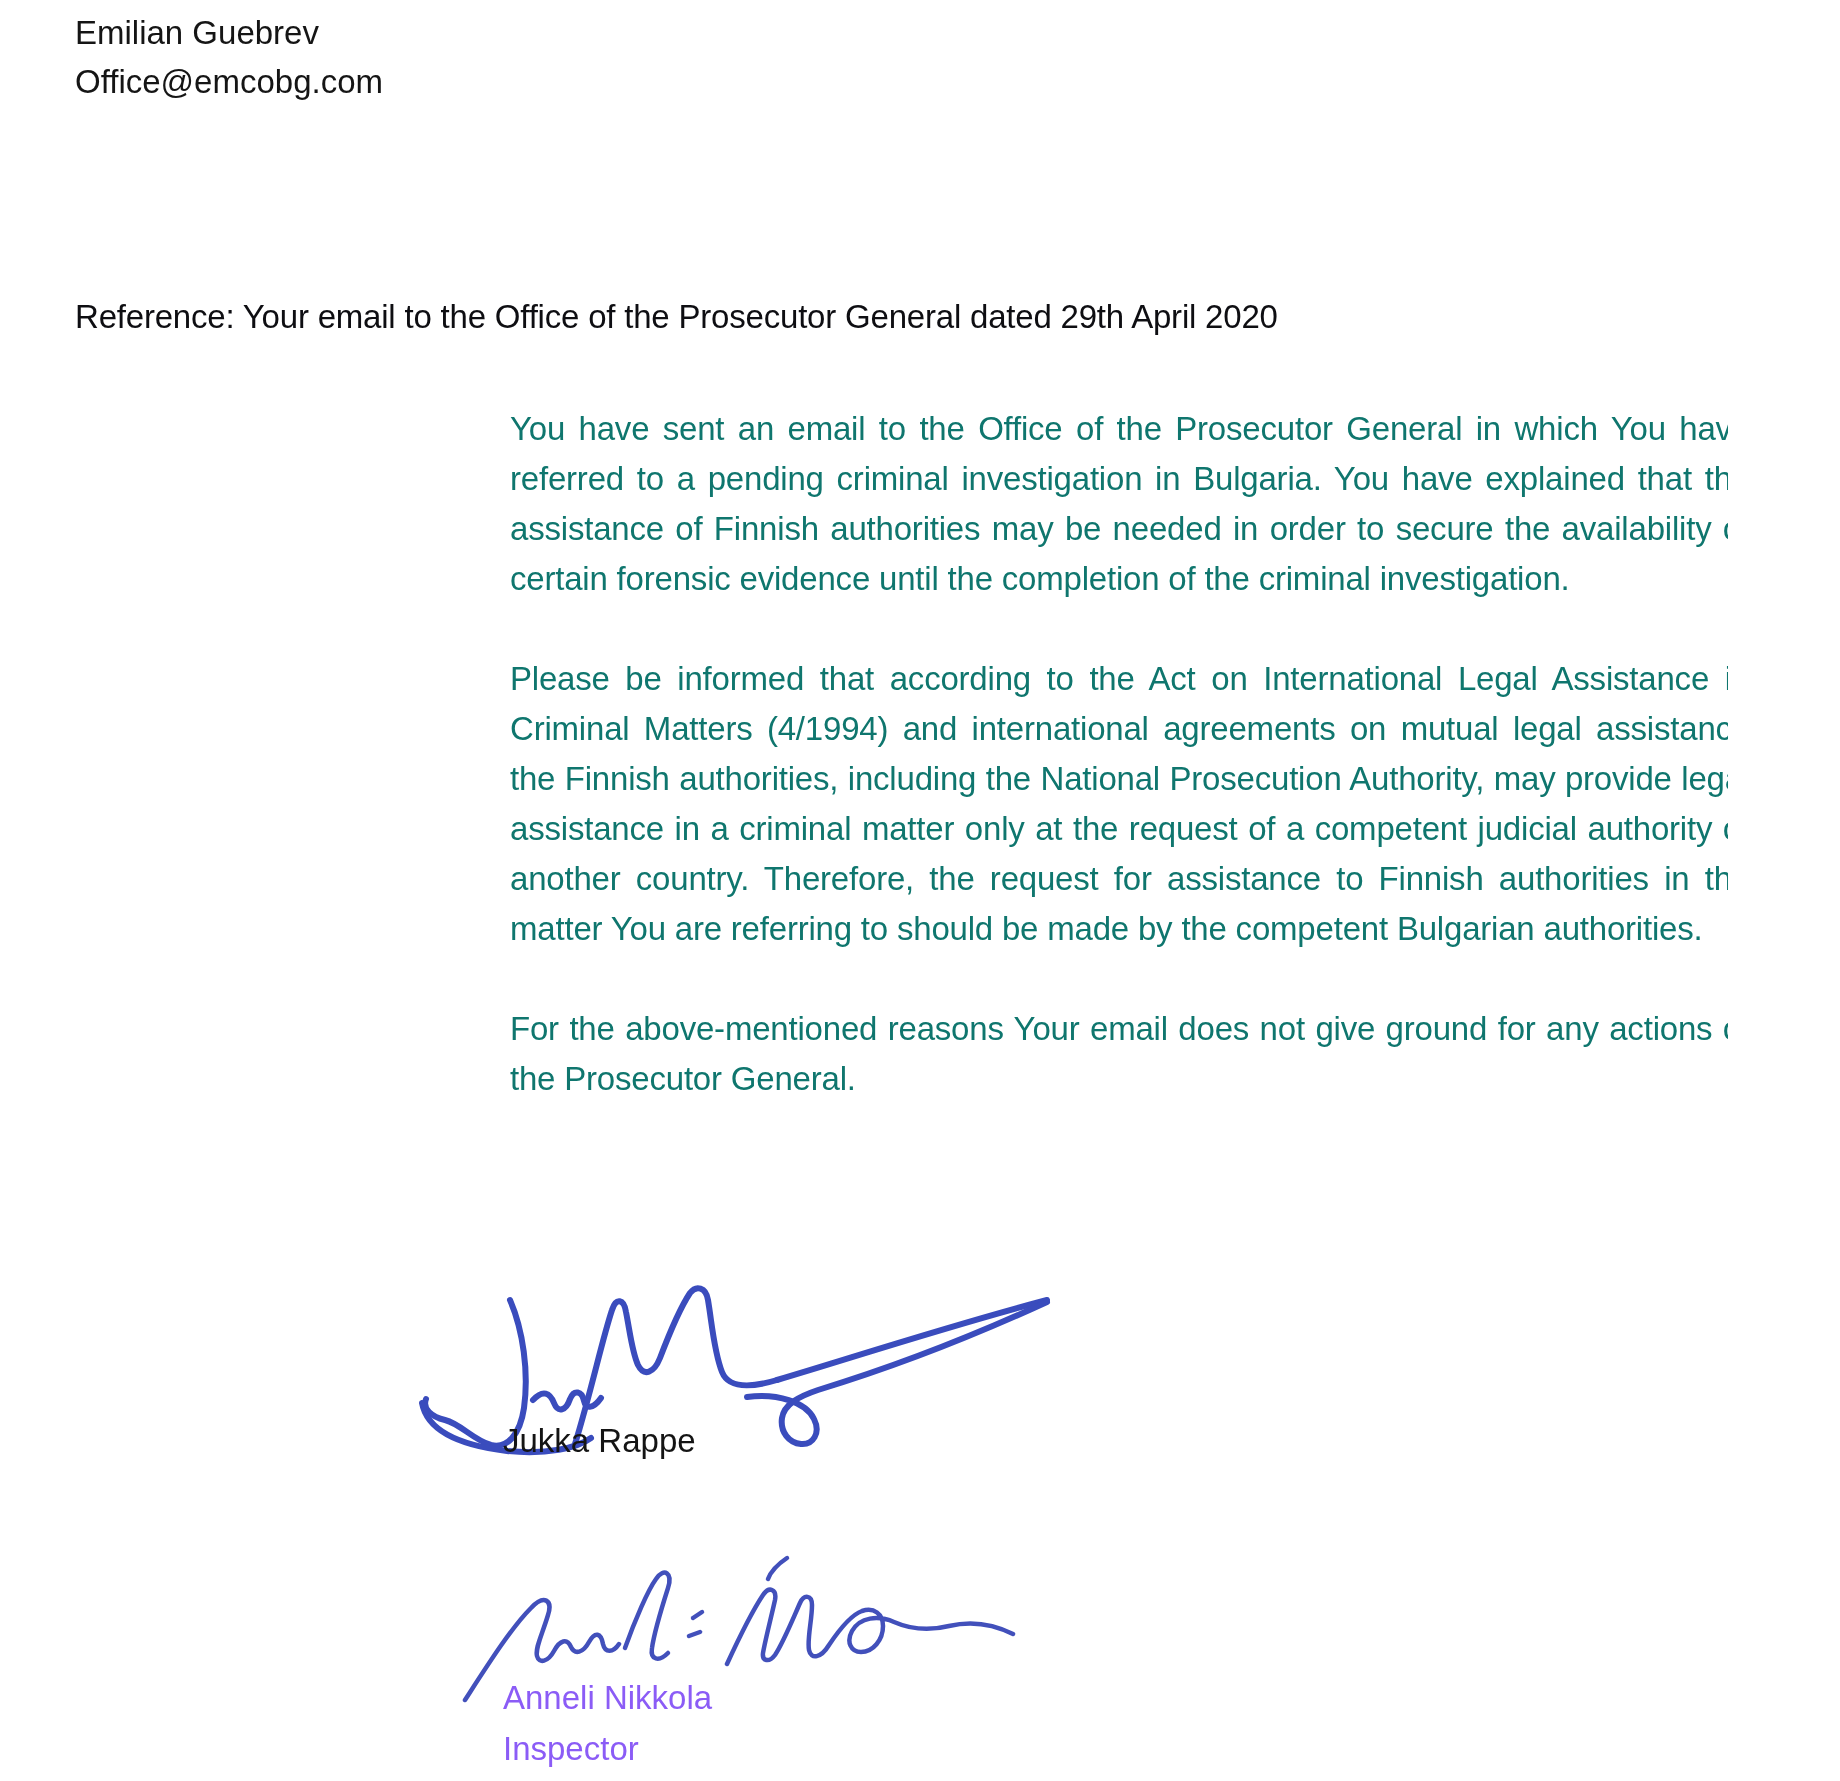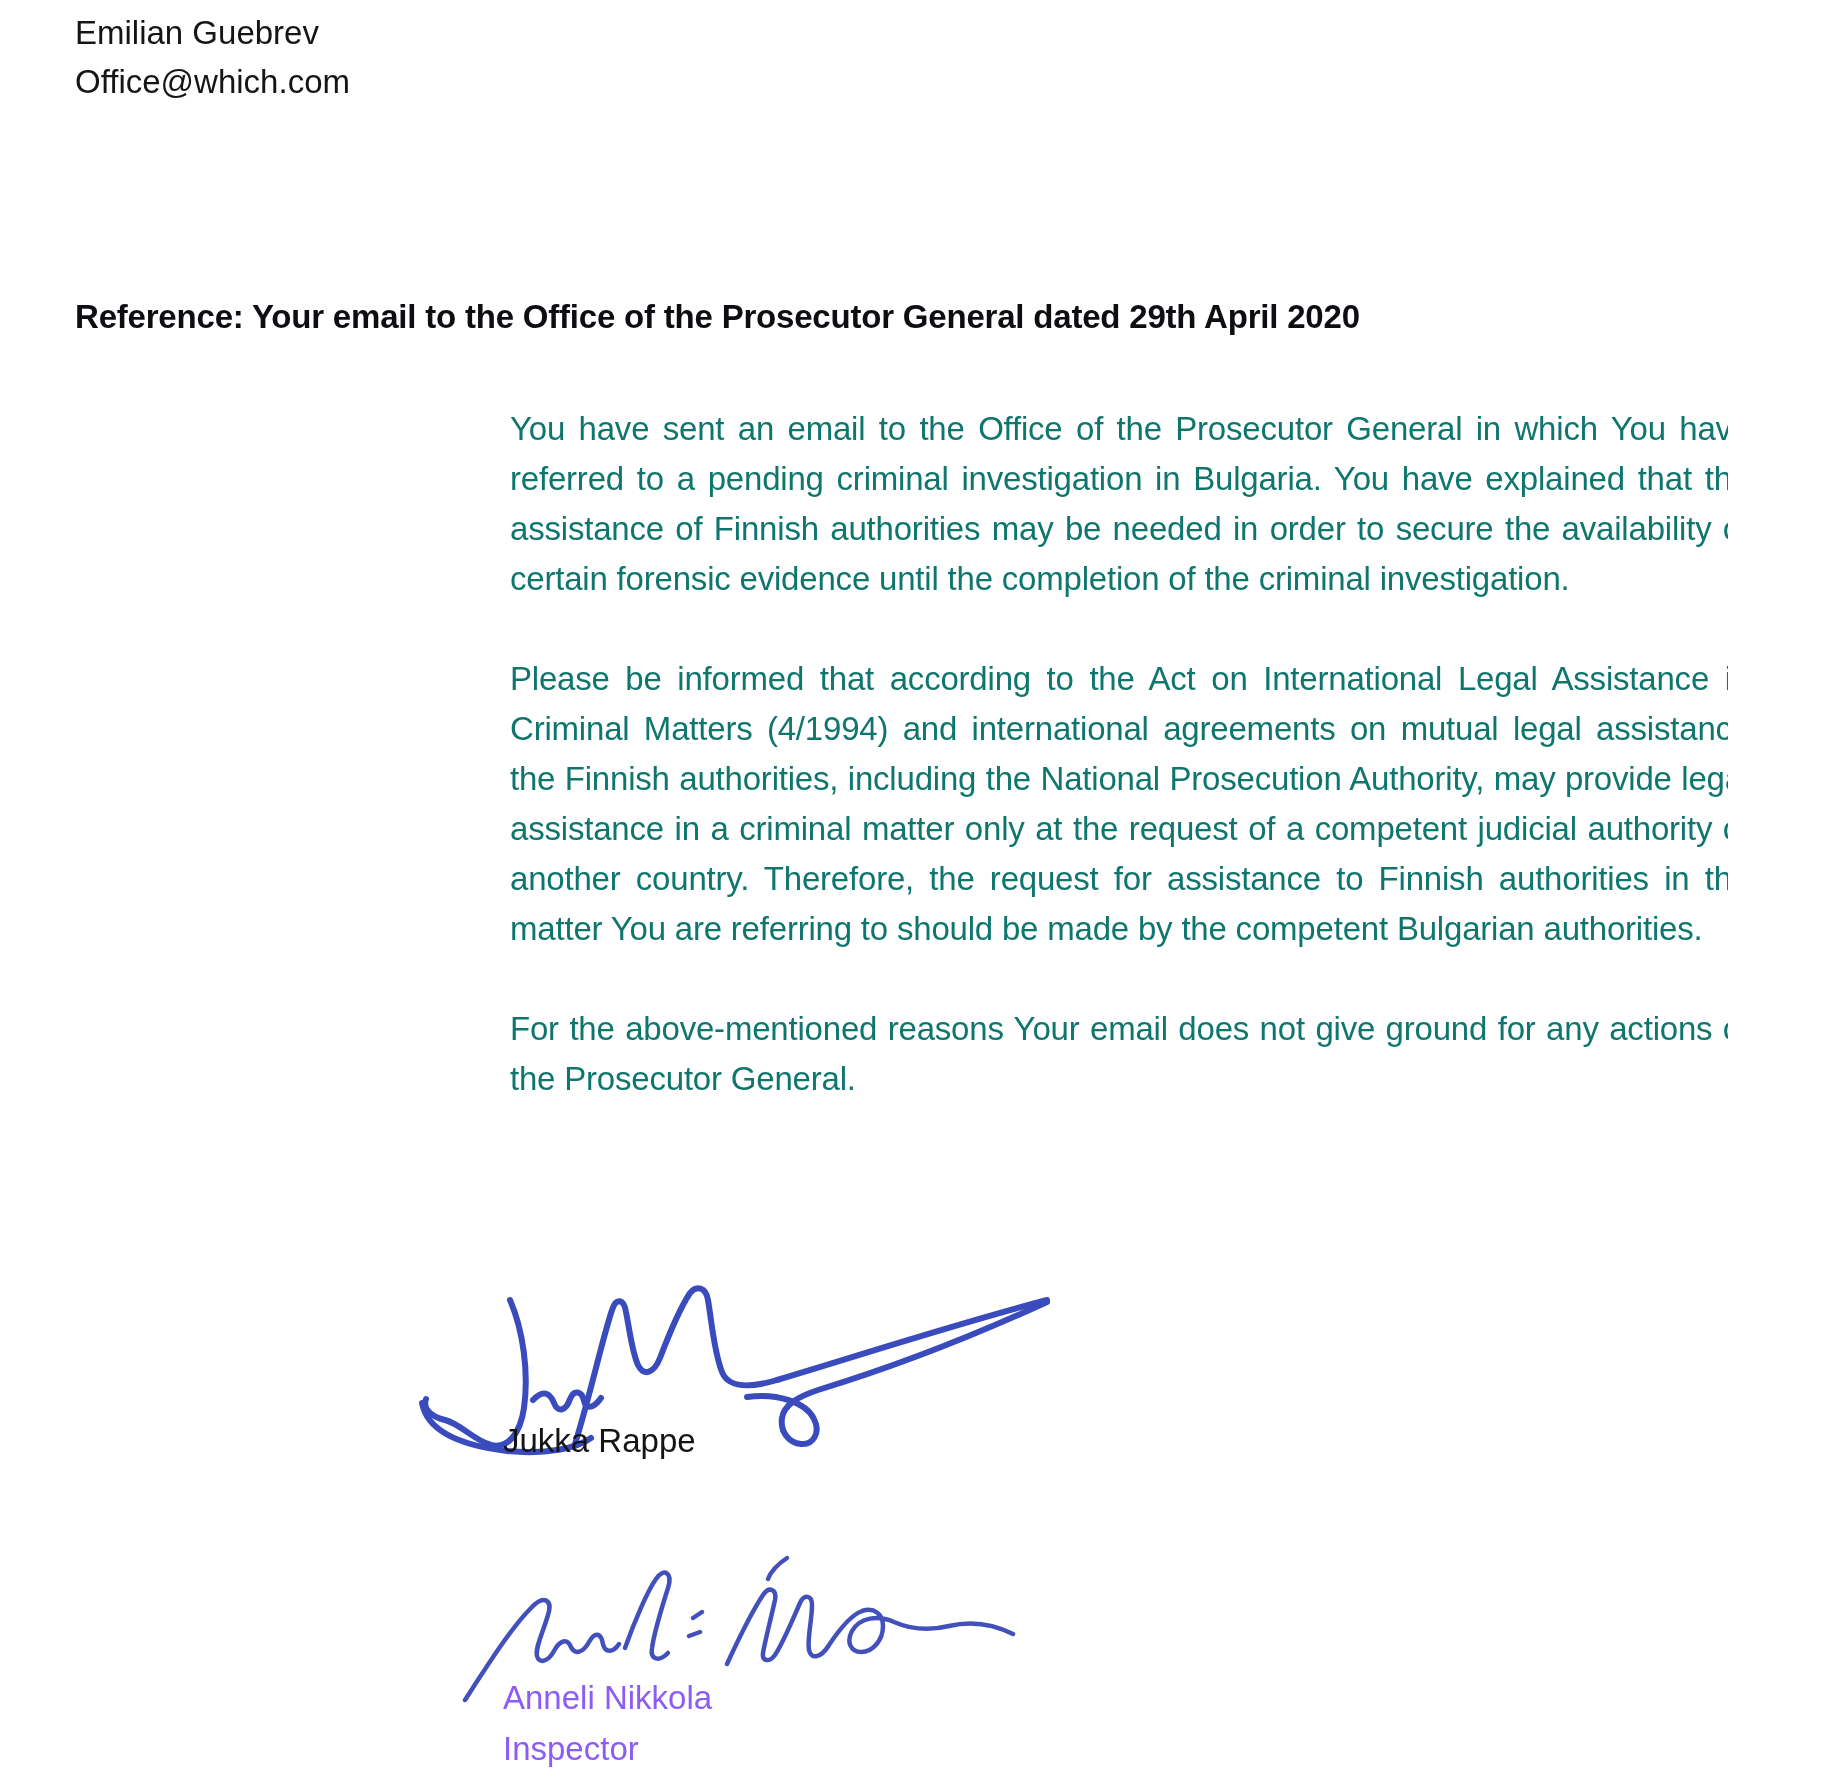--- a/index.html
+++ b/index.html
@@ -23,21 +23,21 @@
     font-size: 33px;
     line-height: 49px;
     color: #151515;
   }
   .reference-line {
     position: absolute;
     left: 75px;
     top: 298px;
     width: 1560px;
     font-size: 33px;
-    font-weight: 700;
+    font-weight: 400;
     color: #0e0e12;
     letter-spacing: -0.2px;
   }
   .letter-body {
     position: absolute;
     left: 510px;
     top: 404px;
     width: 1240px;
   }
   .letter-body p {
@@ -80,21 +80,21 @@
     color: #8b5cf6;
   }
 </style>
 </head>
 <body>
 
 <div class="page">
 
   <div class="sender-block">
     <div>Emilian Guebrev</div>
-    <div>Office@which.com</div>
+    <div>Office@emcobg.com</div>
   </div>
 
   <div class="reference-line">Reference: Your email to the Office of the Prosecutor General dated 29th April 2020</div>
 
   <div class="letter-body">
     <p>You have sent an email to the Office of the Prosecutor General in which You have referred to a pending criminal investigation in Bulgaria. You have explained that the assistance of Finnish authorities may be needed in order to secure the availability of certain forensic evidence until the completion of the criminal investigation.</p>
     <p>Please be informed that according to the Act on International Legal Assistance in Criminal Matters (4/1994) and international agreements on mutual legal assistance the Finnish authorities, including the National Prosecution Authority, may provide legal assistance in a criminal matter only at the request of a competent judicial authority of another country. Therefore, the request for assistance to Finnish authorities in the matter You are referring to should be made by the competent Bulgarian authorities.</p>
     <p>For the above-mentioned reasons Your email does not give ground for any actions of the Prosecutor General.</p>
   </div>
 

